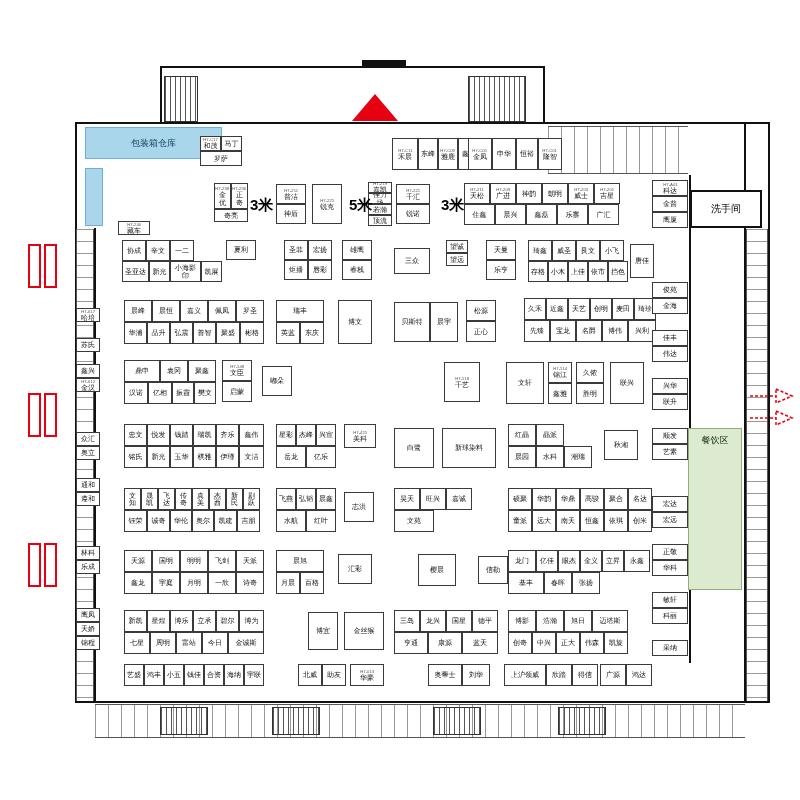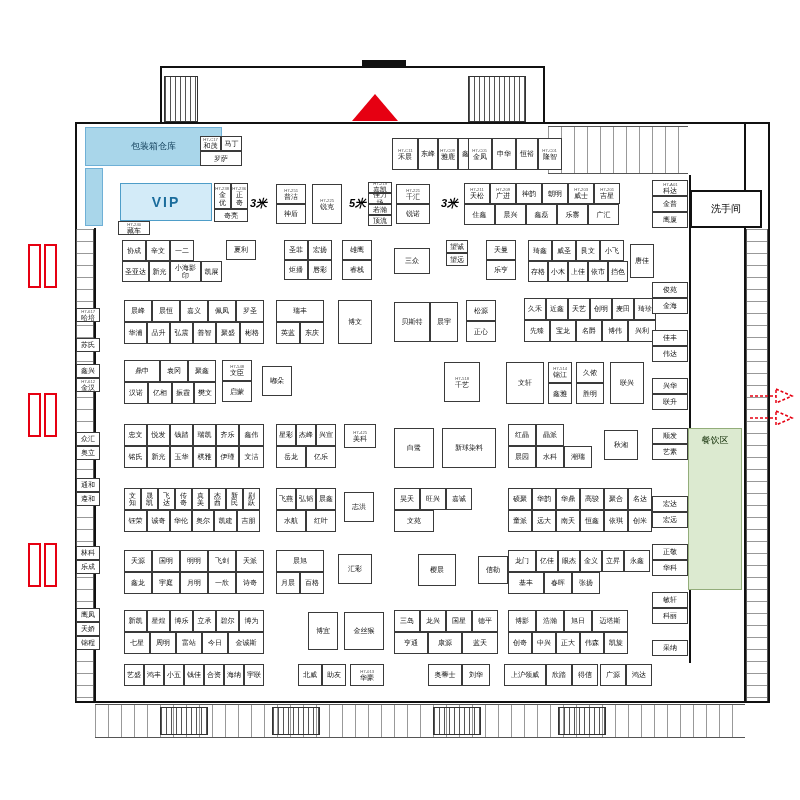--- a/index.html
+++ b/index.html
@@ -16,21 +16,21 @@
   .vline{background:#111;}
   .wh{background:#a9d6ea;border:1px solid #6fb0d6;display:flex;align-items:center;justify-content:center;font-size:9px;color:#0d3b57;}
   .whtail{background:#a9d6ea;border:1px solid #6fb0d6;}
   .vip{background:#d3ebf8;border:1px solid #4e9dc8;display:flex;align-items:center;justify-content:center;font-size:14px;font-weight:bold;color:#1b6c9c;letter-spacing:2px;}
   .room{background:#fff;border:2px solid #111;display:flex;align-items:center;justify-content:center;font-size:10px;color:#000;}
   .dining{background:#dcead0;border:1px solid #93ad7a;font-size:9px;color:#16320a;display:flex;justify-content:center;align-items:flex-start;padding-top:5px;}
   .door{border:2px solid #e60012;background:#fff;}
   .booth{position:absolute;border:1px solid #3a3a3a;background:#fff;display:flex;flex-direction:column;align-items:center;justify-content:center;overflow:hidden;box-sizing:border-box;}
   .bid{font-size:5px;line-height:5px;color:#555;white-space:nowrap;transform:scale(.85);}
   .bn{font-size:7px;line-height:7.5px;color:#111;text-align:center;word-break:break-all;padding:0 1px;}
-  .marker{position:absolute;font-size:11px;font-weight:bold;color:#000;white-space:nowrap;font-style:italic;}
+  .marker{position:absolute;font-size:15px;font-weight:bold;color:#000;white-space:nowrap;}
   #floor{position:absolute;left:0;top:0;width:800px;height:800px;}
 </style>
 </head>
 <body>
 
 <div class="canvas">
 
   <div class="abs lobby"></div>
   <div class="abs notch"></div>
   <div class="abs hall"></div>
@@ -42,27 +42,24 @@
   <div class="abs hatch-h" style="left:746px;top:229px;width:22px;height:472px"></div>
   <div class="abs hatch-v" style="left:95px;top:704px;width:650px;height:34px"></div>
   <div class="abs stairs" style="left:160px;top:707px;width:48px;height:28px"></div>
   <div class="abs stairs" style="left:272px;top:707px;width:48px;height:28px"></div>
   <div class="abs stairs" style="left:433px;top:707px;width:48px;height:28px"></div>
   <div class="abs stairs" style="left:558px;top:707px;width:48px;height:28px"></div>
   <div class="abs vline" style="left:689px;top:175px;width:2px;height:488px"></div>
   <div class="abs vline" style="left:744px;top:122px;width:2px;height:581px"></div>
   <div class="abs vline" style="left:94px;top:228px;width:2px;height:474px"></div>
 
-  <div class="abs wh" style="left:85px;top:127px;width:137px;height:39px">
+  <div class="abs wh" style="left:85px;top:127px;width:137px;height:32px">
     <span>包装箱仓库</span>
   </div>
   <div class="abs whtail" style="left:85px;top:168px;width:18px;height:58px"></div>
-  <div class="abs vip" style="left:120px;top:183px;width:92px;height:38px">
-    <span>VIP</span>
-  </div>
   <div class="abs room" style="left:690px;top:190px;width:72px;height:38px">
     <span>洗手间</span>
   </div>
   <div class="abs dining" style="left:688px;top:428px;width:54px;height:162px">
     <span>餐饮区</span>
   </div>
 
   <div class="abs tri"></div>
 
   <div class="abs door" style="left:28px;top:244px;width:13px;height:44px"></div>

